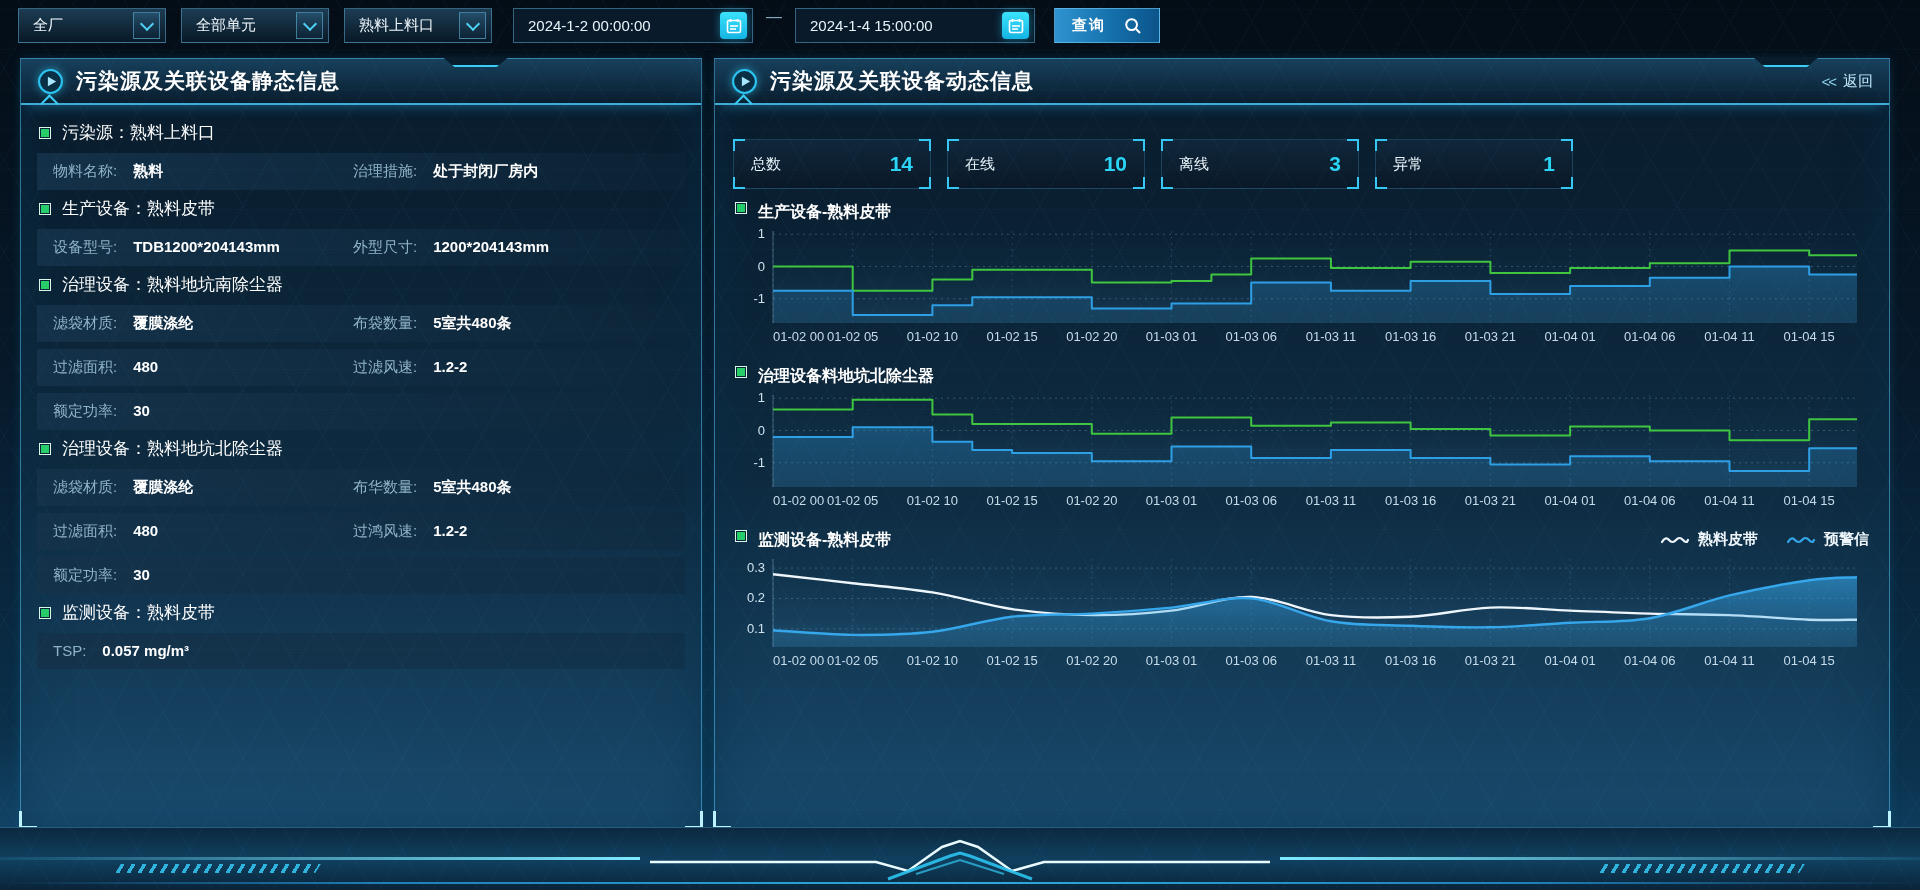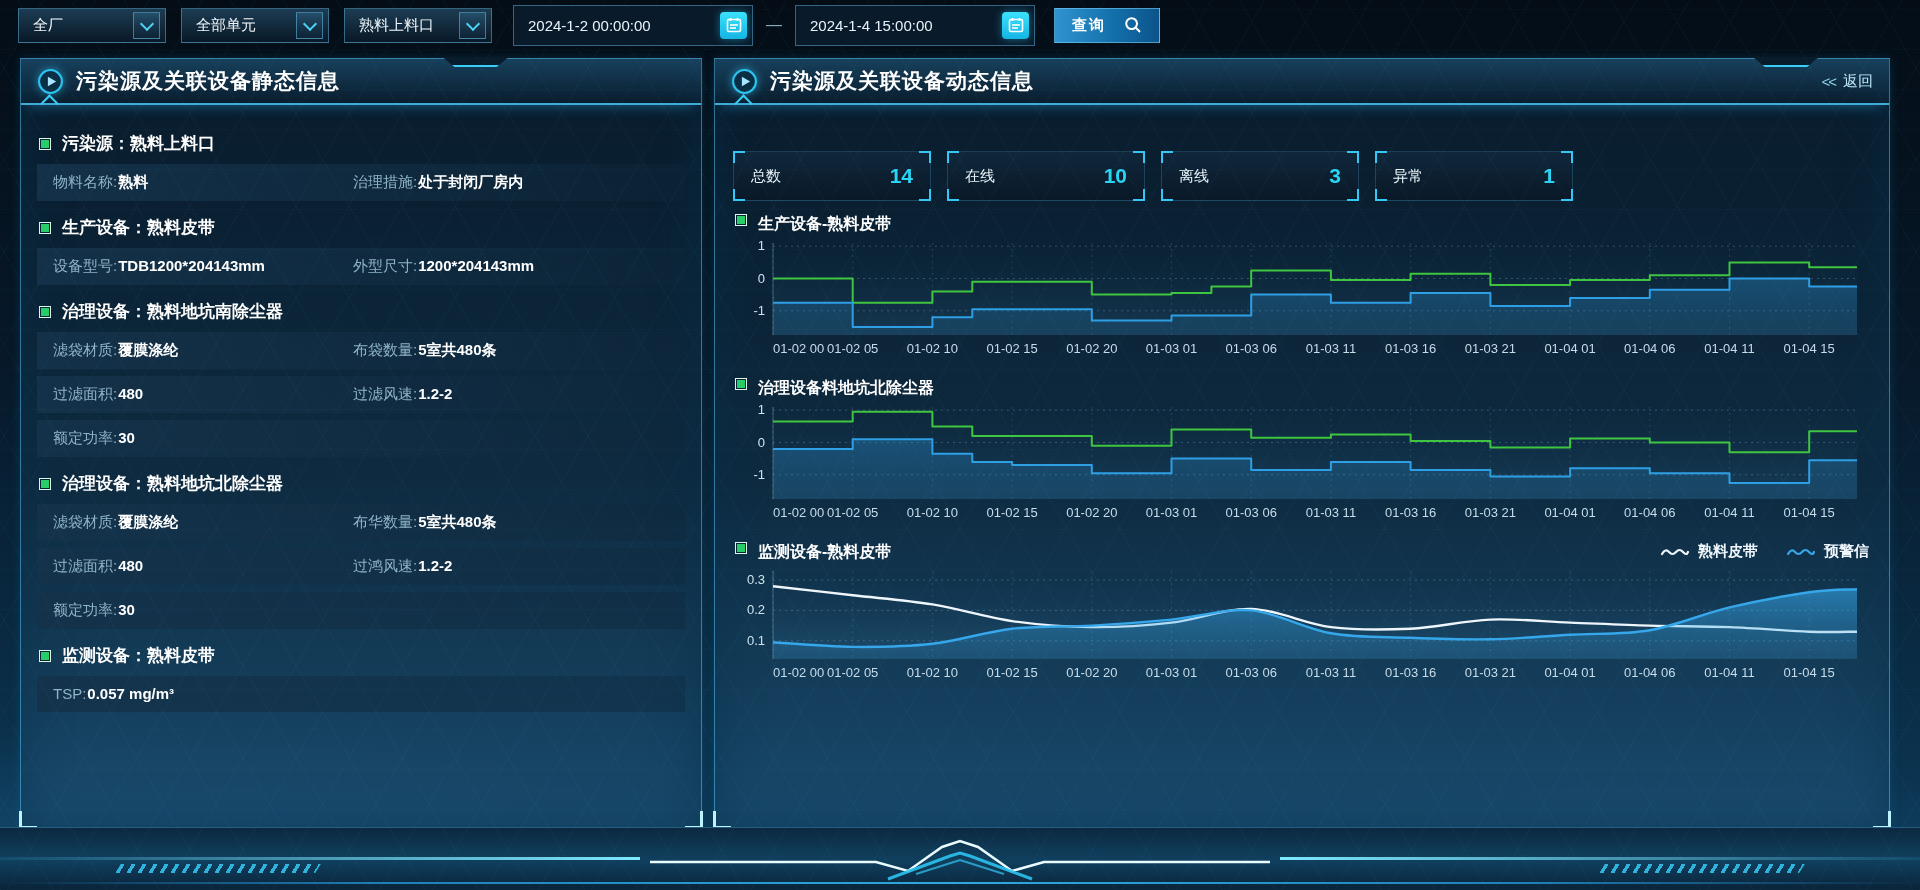--- a/index.html
+++ b/index.html
@@ -14,28 +14,28 @@
   }
   body::after{ 
     content:"";position:absolute;inset:0;pointer-events:none;opacity:.07;
     background:
       repeating-linear-gradient(60deg, rgba(120,200,240,.5) 0 1px, transparent 1px 46px),
       repeating-linear-gradient(-60deg, rgba(120,200,240,.5) 0 1px, transparent 1px 46px),
       repeating-linear-gradient(0deg, rgba(120,200,240,.35) 0 1px, transparent 1px 40px);
   }
 
   
-  .topbar{position:absolute;top:0;left:0;right:0;height:50px;display:flex;align-items:center;gap:15px;padding:8px 18px;box-sizing:border-box;z-index:5}
+  .topbar{position:absolute;top:0;left:0;right:0;height:50px;display:flex;gap:15px;padding:8px 18px;box-sizing:border-box;z-index:5}
   .select{width:148px;height:35px;box-sizing:border-box;display:flex;align-items:center;justify-content:space-between;
     padding:0 5px 0 14px;background:linear-gradient(180deg,rgba(30,62,86,.95),rgba(9,25,40,.95));
     border:1px solid rgba(95,175,215,.5);font-size:15px;color:#eef6fb;cursor:pointer;position:relative}
   .chevbox{width:27px;height:27px;box-sizing:border-box;border:1px solid rgba(100,190,230,.55);
     background:linear-gradient(180deg,rgba(50,105,140,.45),rgba(14,38,58,.7));display:flex;align-items:center;justify-content:center}
   .chev{width:8px;height:8px;border-right:2px solid #4fd1f5;border-bottom:2px solid #4fd1f5;transform:rotate(45deg);margin-top:-3px}
-  .datebox{width:240px;height:41px;box-sizing:border-box;display:flex;align-items:center;justify-content:space-between;
+  .datebox{width:240px;height:35px;box-sizing:border-box;display:flex;align-items:center;justify-content:space-between;
     padding:0 5px 0 14px;background:rgba(10,28,44,.9);border:1px solid rgba(95,175,215,.5);font-size:15px;cursor:pointer}
   .calbtn{width:27px;height:27px;border-radius:4px;background:linear-gradient(180deg,#3be2fb,#14b4e4);
     display:flex;align-items:center;justify-content:center;cursor:pointer;box-shadow:0 0 8px rgba(40,210,250,.45)}
   .rangedash{color:#86aec6;font-size:16px;margin:0 -2px}
   .querybtn{width:106px;height:35px;border:1px solid rgba(130,210,245,.55);cursor:pointer;
     background:linear-gradient(90deg,#2f93cf 0%,#1470ab 55%,#0c548b 100%);
     display:flex;align-items:center;justify-content:center;gap:18px;color:#fff;font-size:15px;font-weight:bold;letter-spacing:2px}
 
   
   .panel{position:absolute;top:58px;bottom:62px;box-sizing:border-box;
@@ -51,30 +51,30 @@
     background:linear-gradient(180deg,rgba(34,86,120,.6),rgba(12,34,52,.25));
     border-bottom:2px solid rgba(72,200,245,.8);box-shadow:0 8px 14px -8px rgba(40,170,230,.55)}
   .panel-title{font-size:21px;font-weight:bold;color:#fff;letter-spacing:1px}
   .hd-caret{position:absolute;left:22px;bottom:-7px;width:11px;height:11px;border-left:2px solid #3acdf5;border-top:2px solid #3acdf5;transform:rotate(45deg)}
   .hd-notch{position:absolute;top:-2px;height:8px;width:66px;background:#081c2c;border-bottom:2px solid #3acdf5;
     clip-path:polygon(0 0,100% 0,82% 100%,18% 100%)}
   .playicon{width:27px;height:27px;flex:0 0 auto;filter:drop-shadow(0 0 5px rgba(50,200,245,.6))}
 
   
   .info{padding:12px 16px 0}
-  .sec-hd{display:flex;align-items:center;gap:11px;margin:15px 0 9px 2px;font-size:17px;font-weight:bold;color:#fff}
+  .sec-hd{display:flex;align-items:center;gap:11px;margin:4px 0 9px 2px;font-size:17px;font-weight:normal;color:#fff}
   .bullet{width:10px;height:10px;background:#27cd68;border:1px solid #d9f8e9;box-shadow:inset 0 0 0 1px #0a2334;flex:0 0 auto}
   .pair-row{display:grid;grid-template-columns:300px 1fr;background:linear-gradient(90deg,rgba(20,50,74,.92),rgba(14,38,58,.4));
     padding:9px 8px 9px 16px;margin-bottom:7px}
-  .pair{display:flex;align-items:baseline;gap:1px;min-height:18px}
+  .pair{display:flex;align-items:baseline;gap:16px;min-height:18px}
   .plabel{color:#8fb3c7;font-size:15px;white-space:nowrap}
   .pvalue{color:#fff;font-weight:bold;font-size:15px}
 
   
-  .rc{padding:22px 18px 0}
+  .rc{padding:10px 18px 0}
   .stats{display:flex;gap:16px;margin:24px 0 4px}
   .stat{position:relative;width:198px;height:50px;box-sizing:border-box;display:flex;align-items:center;justify-content:space-between;
     padding:0 17px;background:linear-gradient(180deg,rgba(16,40,60,.92),rgba(9,24,38,.92));border:1px solid rgba(70,150,190,.3)}
   .stat .lab{font-size:15px;color:#e9f5fb}
   .stat .val{font-size:21px;font-weight:bold;color:#2ad4f4}
   .ck{position:absolute;width:10px;height:10px;border:0 solid #35c8f5;pointer-events:none}
   .ck.tl{top:-1px;left:-1px;border-top-width:2px;border-left-width:2px}
   .ck.tr{top:-1px;right:-1px;border-top-width:2px;border-right-width:2px}
   .ck.bl{bottom:-1px;left:-1px;border-bottom-width:2px;border-left-width:2px}
   .ck.br{bottom:-1px;right:-1px;border-bottom-width:2px;border-right-width:2px}

